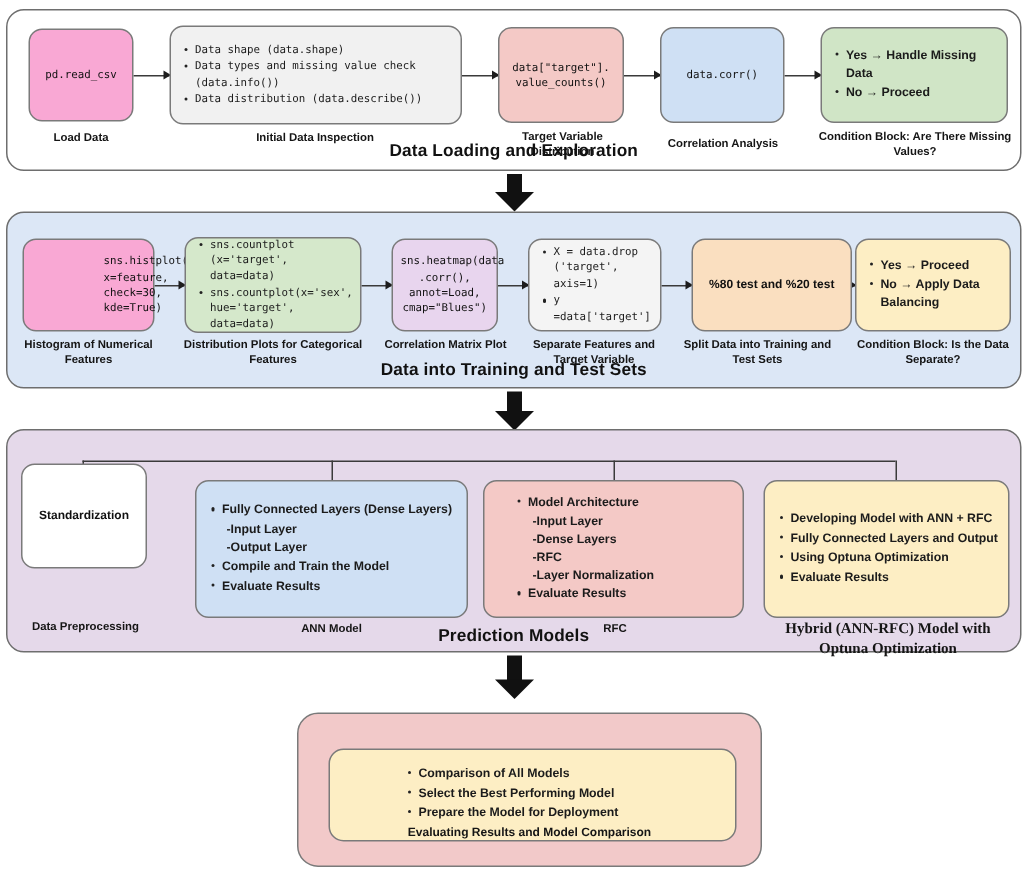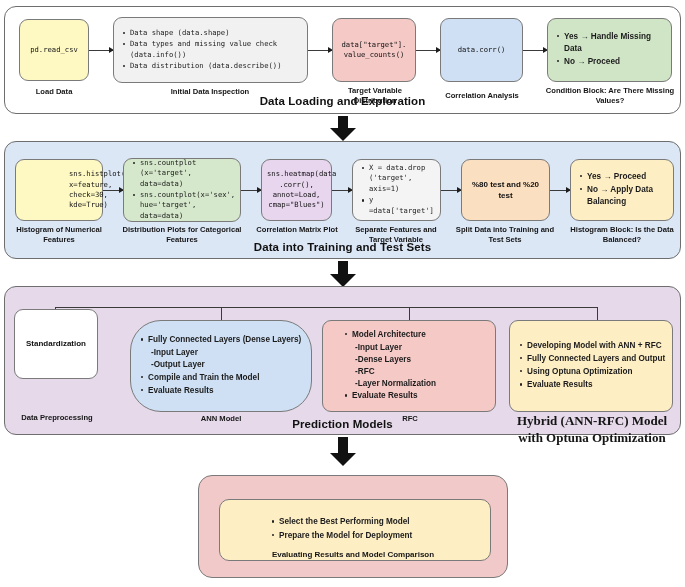--- a/index.html
+++ b/index.html
@@ -107,21 +107,21 @@
   .caption {
     position: absolute;
     text-align: center;
     font-size: 7.6px;
     font-weight: bold;
     line-height: 1.3;
     color: #151515;
   }
 
   
-  .fill-yellow { background: #fef9c3; }
+  .fill-yellow { background: #f9a8d4; }
   .fill-yellow2{ background: #fdeec4; }
   .fill-grey   { background: #f1f1f1; }
   .fill-red    { background: #f4c9c6; }
   .fill-blue   { background: #cfe0f4; }
   .fill-green  { background: #d0e5c6; }
   .fill-green2 { background: #d5e8cb; }
   .fill-purple { background: #e8d5ee; }
   .fill-white  { background: #ffffff; }
   .fill-orange { background: #fadfc0; }
   .fill-pink   { background: #f2c9c9; }
@@ -296,36 +296,36 @@
         <ul class="bullets code-list">
           <li style="white-space:pre-line">X = data.drop
 ('target',
 axis=1)</li>
           <li style="white-space:pre-line">y =data['target']</li>
         </ul>
       </div>
     </div>
     <div class="caption" style="left:341px; top:83px; width:100px;">Separate Features and Target Variable</div>
 
-    <div class="node fill-orange" style="left:456px; top:17px; width:89px; height:62px;">
+    <div class="node fill-orange" style="left:456px; top:17px; width:107px; height:62px;">
       <div class="body">
         <div class="plain">%80 test and %20 test</div>
       </div>
     </div>
     <div class="caption" style="left:450px; top:83px; width:100px;">Split Data into Training and Test Sets</div>
 
     <div class="node fill-yellow2" style="left:565px; top:17px; width:104px; height:62px;">
       <div class="body">
         <ul class="bullets text-list">
           <li>Yes → Proceed</li>
           <li>No → Apply Data Balancing</li>
         </ul>
       </div>
     </div>
-    <div class="caption" style="left:562px; top:83px; width:110px;">Histogram Block: Is the Data Balanced?</div>
+    <div class="caption" style="left:562px; top:83px; width:110px;">Condition Block: Is the Data Separate?</div>
 
     <div class="section-title">Data into Training and Test Sets</div>
   </div>
 
   <div class="big-arrow" style="left:330px; top:261px; height:26px;">
     <div class="shaft" style="height:14px;"></div>
     <div class="head" style="top:13px;"></div>
   </div>
 
   <div class="section sec3">
@@ -339,21 +339,21 @@
     <div class="vline" style="left:592px; top:20px; height:14px;"></div>
     <div class="arrow-d" style="left:589px; top:33px;"></div>
 
     <div class="node fill-white" style="left:9px; top:22px; width:84px; height:70px;">
       <div class="body">
         <div class="plain">Standardization</div>
       </div>
     </div>
     <div class="caption" style="left:4px; top:126px; width:96px;">Data Preprocessing</div>
 
-    <div class="node fill-blue" style="left:125px; top:33px; width:182px; height:92px;border-radius:31px;">
+    <div class="node fill-blue" style="left:125px; top:33px; width:182px; height:92px;">
       <div class="body" style="padding-left:6px;">
         <ul class="bullets text-list">
           <li>Fully Connected Layers (Dense Layers)</li>
         </ul>
         <ul class="sub">
           <li>-Input Layer</li>
           <li>-Output Layer</li>
         </ul>
         <ul class="bullets text-list">
           <li>Compile and Train the Model</li>
@@ -384,35 +384,36 @@
     <div class="node fill-yellow2" style="left:504px; top:33px; width:164px; height:92px;">
       <div class="body" style="padding-left:6px;">
         <ul class="bullets text-list">
           <li>Developing Model with ANN + RFC</li>
           <li>Fully Connected Layers and Output</li>
           <li>Using Optuna Optimization</li>
           <li>Evaluate Results</li>
         </ul>
       </div>
     </div>
-    <div class="caption" style="left:508px; top:126px; width:158px; font-family:'Liberation Serif', serif; font-size:13px;">Hybrid (ANN-RFC) Model with Optuna Optimization</div>
+    <div class="caption" style="left:508px; top:126px; width:158px; font-family:'Liberation Serif', serif; font-size:10px;">Hybrid (ANN-RFC) Model with Optuna Optimization</div>
 
     <div class="section-title">Prediction Models</div>
   </div>
 
   <div class="big-arrow" style="left:330px; top:437px; height:30px;">
     <div class="shaft" style="height:17px;"></div>
     <div class="head" style="top:16px;"></div>
   </div>
 
   <div class="node fill-pink" style="left:198px; top:475px; width:310px; height:103px; border-radius:14px;">
     <div class="body" style="padding:0;">
       <div class="node fill-yellow2" style="position:relative; left:20px; top:0; width:272px; height:62px; border-radius:10px; margin-top:6px;">
         <div class="body" style="padding-left:48px;">
           <ul class="bullets text-list">
+            <li>Comparison of All Models</li>
             <li>Select the Best Performing Model</li>
             <li>Prepare the Model for Deployment</li>
           </ul>
         </div>
       </div>
     </div>
   </div>
   <div class="caption" style="left:203px; top:550px; width:300px; font-size:8px;">Evaluating Results and Model Comparison</div>
 
 </div>

